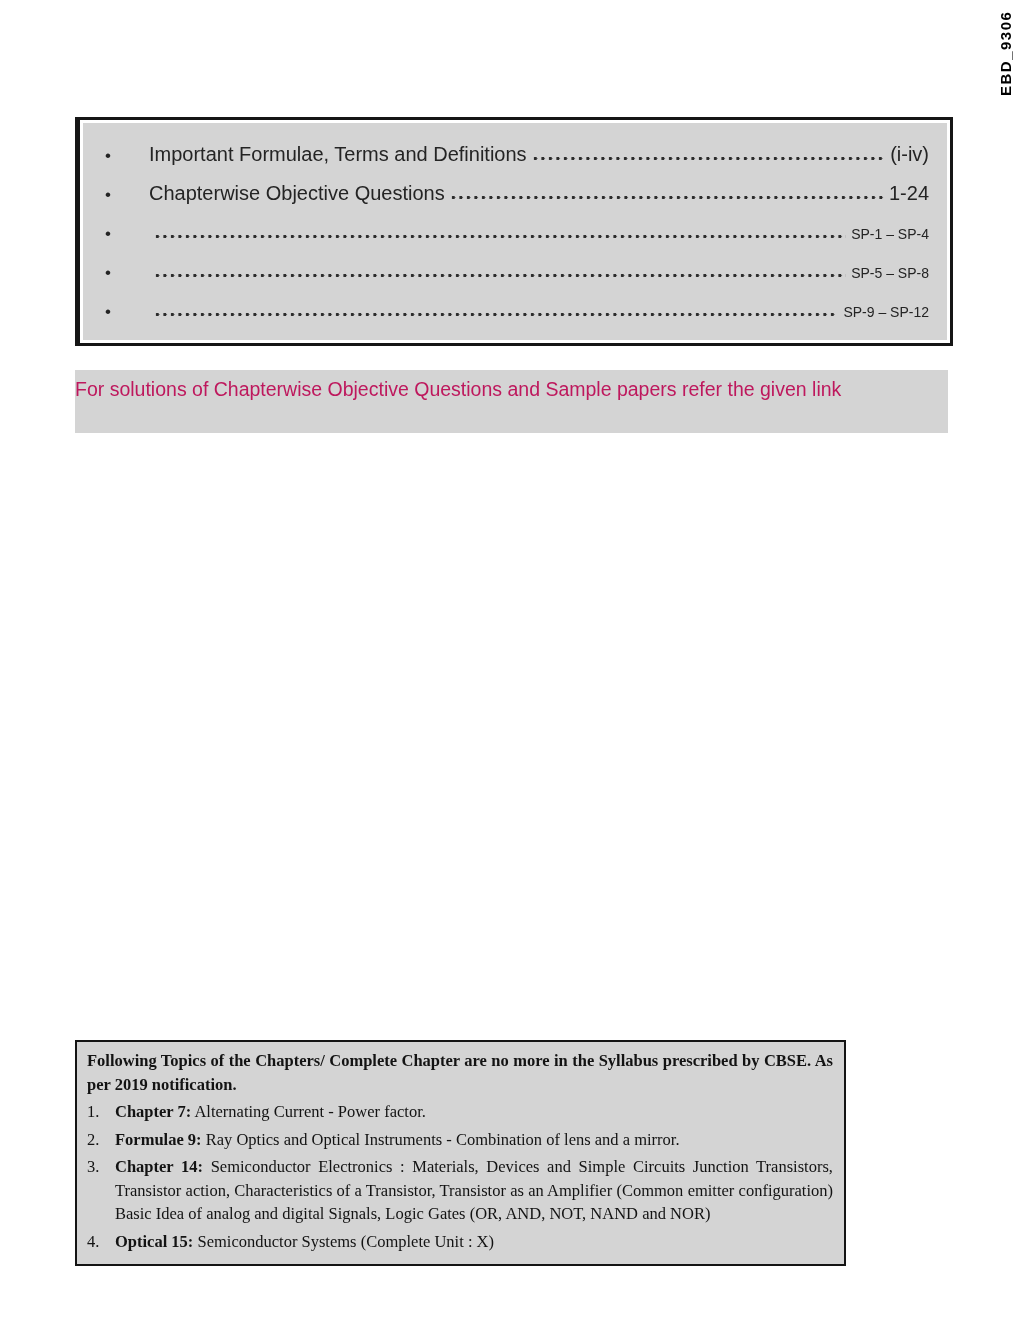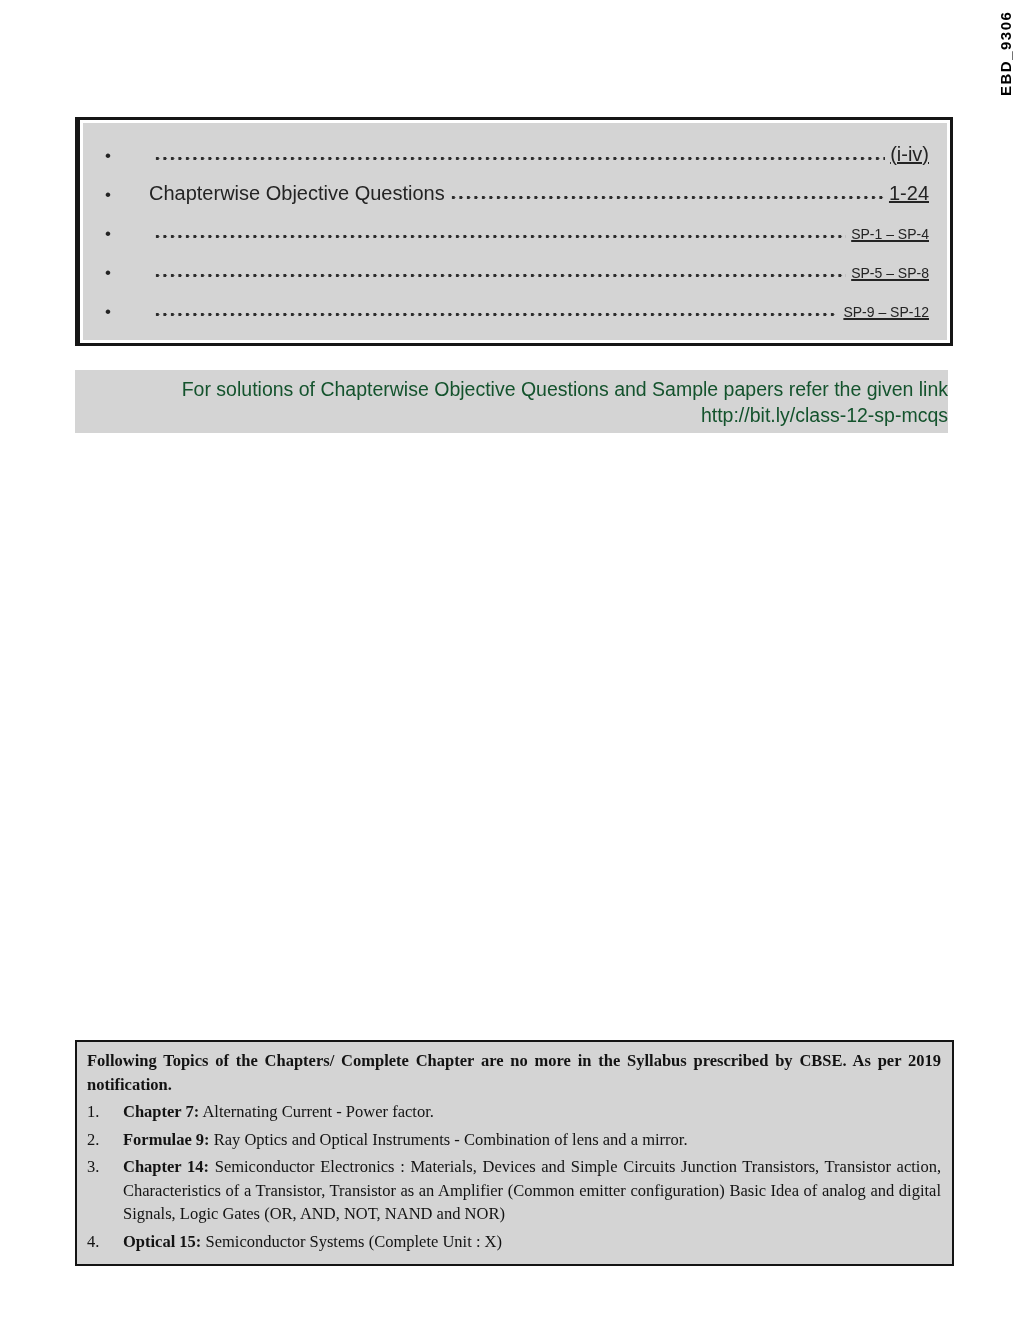--- a/index.html
+++ b/index.html
@@ -60,78 +60,79 @@
   .toc-label { white-space: nowrap; }
   .leader {
     flex: 1 1 auto;
     align-self: stretch;
     margin: 0 5px;
     background-image: radial-gradient(circle at 3.5px 3.5px, #2b2b2b 1.5px, rgba(0,0,0,0) 1.9px);
     background-size: 7.5px 7px;
     background-repeat: repeat-x;
     background-position: 0 20px;
   }
-  .toc-pages { white-space: nowrap; text-decoration: underline; }
+  .toc-pages { white-space: nowrap; }
   .sc { font-variant-caps: all-small-caps; }
 
   
   .banner {
     position: absolute;
     left: 75px;
     top: 370px;
     width: 873px;
     height: 63px;
     box-sizing: border-box;
     background: #d4d4d4;
-    text-align: right;
+    text-align: left;
     font-size: 19.5px;
     line-height: 26px;
     padding-top: 6px;
-    color: #14532d;
+    color: #be185d;
   }
 
   
   .notice {
     position: absolute;
     left: 75px;
     top: 1040px;
-    width: 879px;
+    width: 771px;
     box-sizing: border-box;
     border: 2px solid #141414;
     background: #d4d4d4;
     padding: 7px 11px 11px 10px;
     font-family: "Liberation Serif", serif;
     font-size: 16.5px;
     line-height: 23.5px;
     color: #131313;
   }
   .notice-title {
     font-weight: bold;
     text-align: justify;
   }
   .notice-item {
     display: flex;
     margin-top: 4px;
   }
   .notice-num { flex: 0 0 28px; }
-  .notice-body { flex: 1 1 auto; text-align: justify; margin-left: 8px; }
+  .notice-body { flex: 1 1 auto; text-align: justify; }
   .chapter { font-weight: bold; }
 </style>
 </head>
 <body>
 
 <div class="page">
 
   <div class="edge-code">EBD_9306</div>
 
   <div class="toc-box">
     <div class="toc-inner">
 
       <div class="toc-row">
         <span class="toc-bullet">•</span>
+        <span class="toc-label">Important Formulae, Terms and Definitions</span>
         <span class="leader"></span>
         <span class="toc-pages">(i-iv)</span>
       </div>
 
       <div class="toc-row">
         <span class="toc-bullet">•</span>
         <span class="toc-label">Chapterwise Objective Questions</span>
         <span class="leader"></span>
         <span class="toc-pages">1-24</span>
       </div>
@@ -152,21 +153,20 @@
         <span class="toc-bullet">•</span>
         <span class="leader"></span>
         <span class="toc-pages sc">SP-9 – SP-12</span>
       </div>
 
     </div>
   </div>
 
   <div class="banner">
     <div>For solutions of Chapterwise Objective Questions and Sample papers refer the given link</div>
-    <div>http://bit.ly/class-12-sp-mcqs</div>
   </div>
 
   <div class="notice">
     <div class="notice-title">Following Topics of the Chapters/ Complete Chapter are no more in the Syllabus prescribed by CBSE. As per 2019 notification.</div>
 
     <div class="notice-item">
       <span class="notice-num">1.</span>
       <span class="notice-body">
         <span class="chapter">Chapter 7:</span>
         <span>Alternating Current - Power factor.</span>

